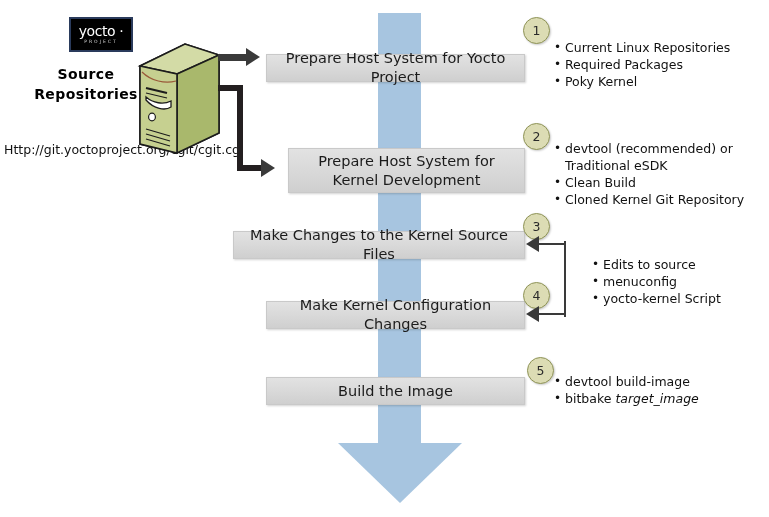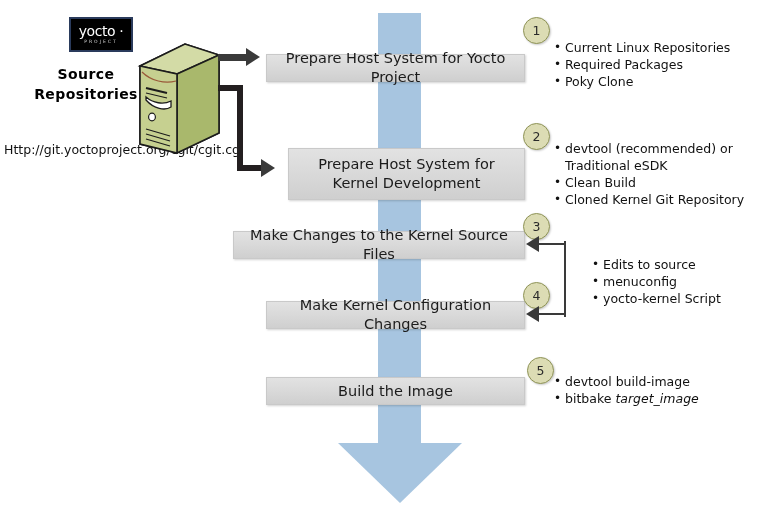--- a/index.html
+++ b/index.html
@@ -143,25 +143,25 @@
   <div class="lineseg" style="left:237px;top:85px;width:6px;height:86px;"></div>
   <div class="lineseg" style="left:237px;top:165px;width:26px;height:6px;"></div>
   <div class="arrowR" style="left:261px;top:159px;"></div>
 
   <div class="pbox" style="left:266px;top:45px;width:259px;height:28px;margin-top:9px;">Prepare Host System for Yocto Project</div>
   <div class="circle" style="left:523px;top:17px;">1</div>
   <div class="blist" style="left:552px;top:39px;width:215px;">
     <ul>
       <li>Current Linux Repositories</li>
       <li>Required Packages</li>
-      <li>Poky Clone</li>
+      <li>Poky Kernel</li>
     </ul>
   </div>
 
-  <div class="pbox" style="left:288px;top:148px;width:237px;height:52px;padding:0 10px;">Prepare Host System for Kernel Development</div>
+  <div class="pbox" style="left:288px;top:148px;width:237px;height:45px;padding:0 10px;">Prepare Host System for Kernel Development</div>
   <div class="circle" style="left:523px;top:123px;">2</div>
   <div class="blist" style="left:552px;top:140px;width:215px;">
     <ul>
       <li>devtool (recommended) or
 Traditional eSDK</li>
       <li>Clean Build</li>
       <li>Cloned Kernel Git Repository</li>
     </ul>
   </div>
 

